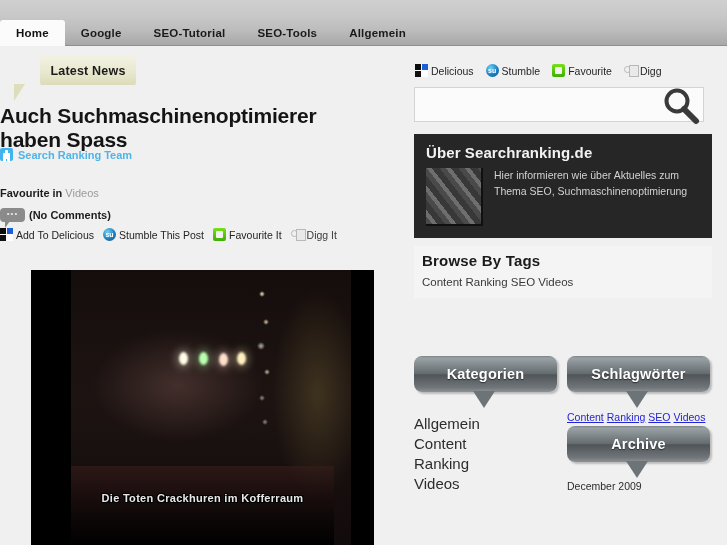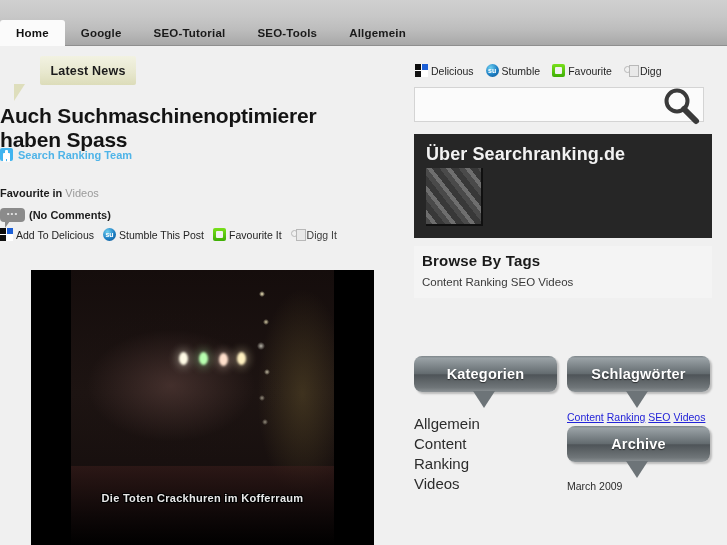--- a/index.html
+++ b/index.html
@@ -276,20 +276,21 @@
     overflow: hidden;
   }
   #video-inner {
     position: absolute;
     left: 40px; top: 0;
     width: 263px; height: 275px;
     background:
       radial-gradient(ellipse 120px 80px at 38% 42%, rgba(120,85,80,0.42) 0%, rgba(30,18,18,0.06) 70%, rgba(0,0,0,0) 100%),
       radial-gradient(ellipse 60px 140px at 88% 45%, rgba(140,120,60,0.30) 0%, rgba(0,0,0,0) 75%),
       linear-gradient(to bottom, #150d0c 0%, #1d1412 45%, #120b0b 100%);
+    padding-left: 17px;
   }
   .stage-light {
     position: absolute;
     width: 9px; height: 13px;
     border-radius: 50%;
     filter: blur(1px);
   }
   #sparkle {
     position: absolute;
     left: 185px; top: 18px;
@@ -378,21 +379,21 @@
   #about-panel {
     position: absolute;
     left: 6px; top: 88px;
     width: 298px; height: 104px;
     background: #262626;
     box-sizing: border-box;
   }
   #about-title {
     position: absolute;
     left: 12px; top: 10px;
-    font-size: 18px;
+    font-size: 15px;
     font-weight: bold;
     color: #f2f2f2;
     letter-spacing: 0.1px;
   }
   #about-thumb {
     position: absolute;
     left: 12px; top: 34px;
     width: 55px; height: 56px;
     background:
       repeating-linear-gradient(52deg, #4a4a4a 0 5px, #6e6e6e 5px 9px, #383838 9px 15px),
@@ -599,20 +600,21 @@
       <input id="search-input" type="text" placeholder="" style="">
       <svg id="search-icon" viewBox="0 0 42 42">
         <circle cx="17" cy="16" r="10.5" fill="none" stroke="#3a3a3a" stroke-width="4"></circle>
         <line x1="24" y1="24" x2="36" y2="36" stroke="#3a3a3a" stroke-width="6" stroke-linecap="round"></line>
       </svg>
     </div>
 
     <div id="about-panel">
       <div id="about-title">Über Searchranking.de</div>
       <div id="about-thumb"></div>
+      <div id="about-text">Hier informieren wie über Aktuelles zum Thema SEO, Suchmaschinenoptimierung</div>
     </div>
 
     <div id="tags-panel">
       <div id="tags-title">Browse By Tags</div>
       <div id="tags-list">Content Ranking SEO Videos</div>
     </div>
 
     <div class="bubble-head" id="kategorien-head">
       <span>Kategorien</span>
     </div>
@@ -628,17 +630,17 @@
       <span>Schlagwörter</span>
     </div>
     <div class="bubble-tail" id="schlag-tail"></div>
     <div id="schlag-links"><a>Content</a><a>Ranking</a><a>SEO</a><a>Videos</a></div>
 
     <div class="bubble-head" id="archive-head">
       <span>Archive</span>
     </div>
     <div class="bubble-tail" id="archive-tail"></div>
     <ul id="archive-list">
-        <li>March 2009</li>
+        <li>December 2009</li>
       </ul>
 
   </div>
 </div>
 
 </body></html>

